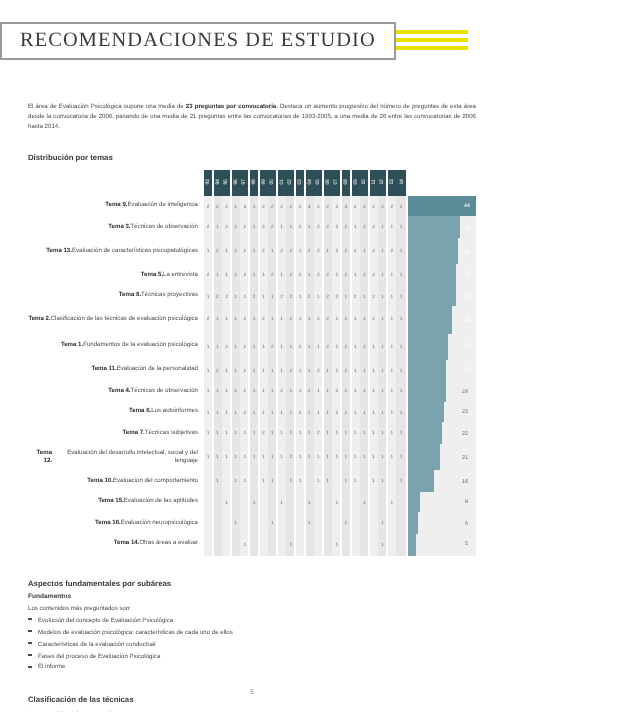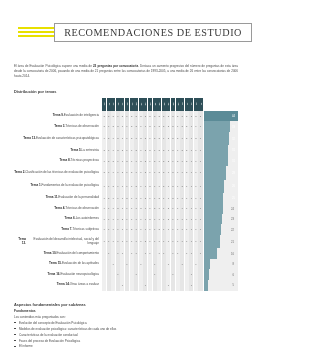--- a/index.html
+++ b/index.html
@@ -14,23 +14,23 @@
   .page{
     width:252px;height:356px;
     box-sizing:border-box;
     padding:0 14px;
     position:relative;
   }
 
   
   .banner{
     height:40px;
-    display:flex;align-items:center;justify-content:flex-end;
+    display:flex;align-items:center;justify-content:flex-start;
     position:relative;
-    margin:12px -14px;
+    margin:0 -14px;
   }
   .deco{
     position:absolute;top:50%;transform:translateY(-50%);
     width:46px;height:14px;
   }
   .deco.left{left:18px;}
   .deco.right{right:18px;}
   .deco .ln{
     position:absolute;left:0;right:0;height:1.6px;background:#e8e000;
   }

